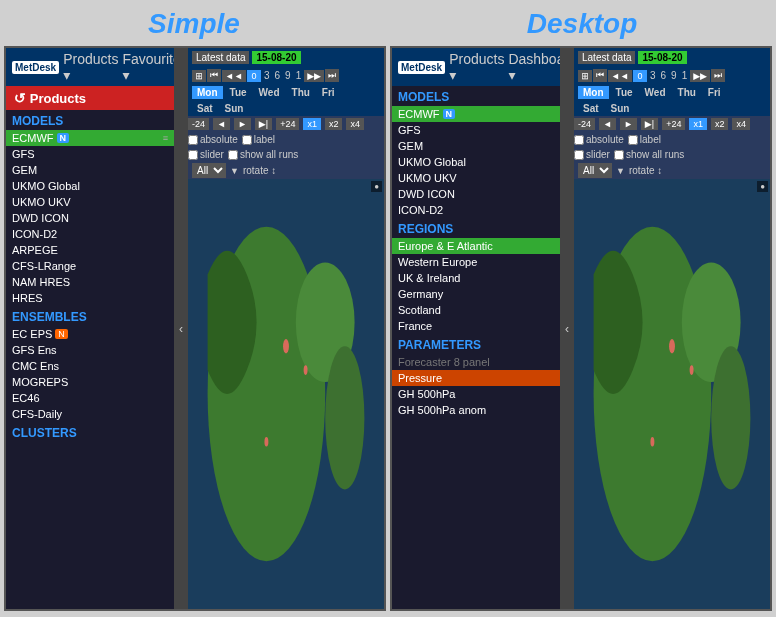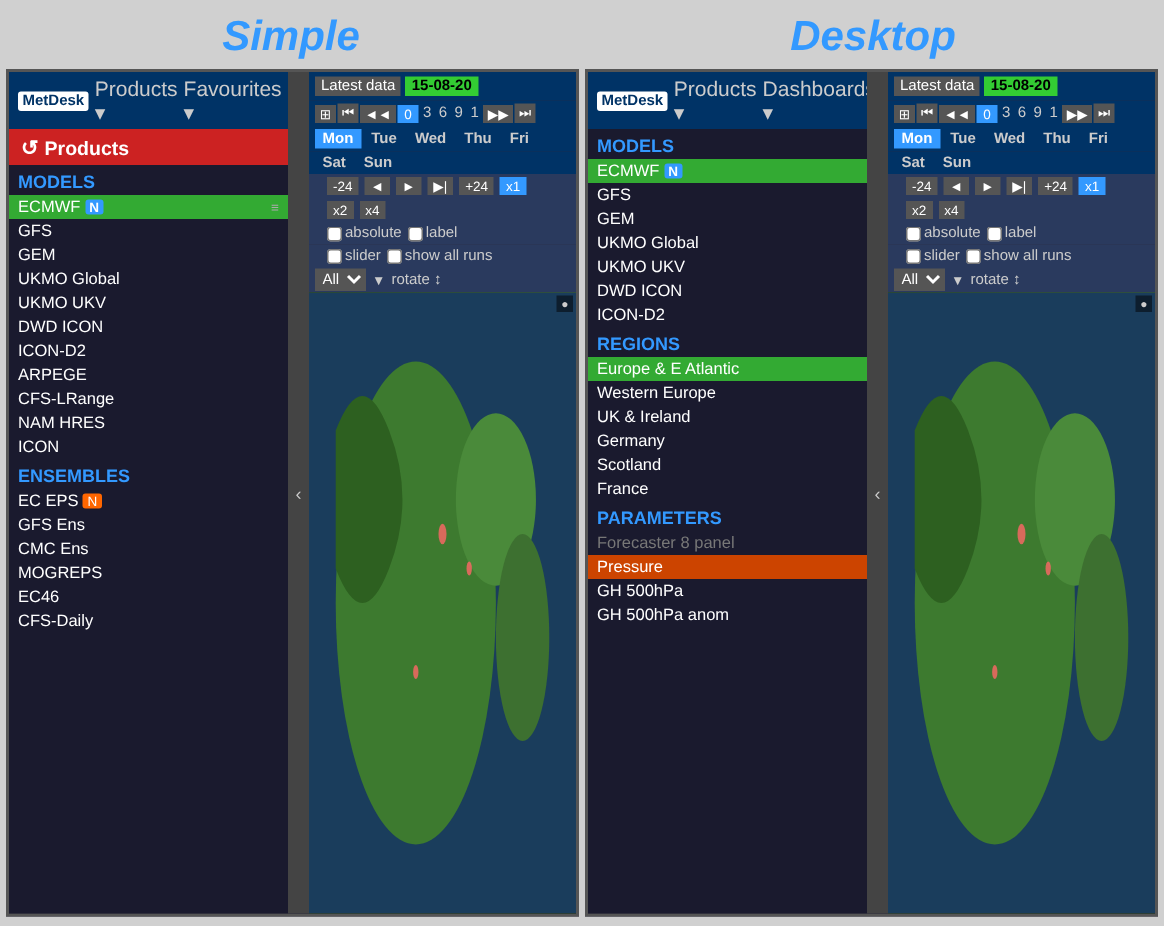--- a/index.html
+++ b/index.html
@@ -40,21 +40,21 @@
     .panel {
       display: flex;
       flex: 1;
       border: 2px solid #555;
       background: #1a1a2e;
       overflow: hidden;
     }
 
     
     .sidebar {
-      width: 186px;
+      width: 168px;
       background: #1a1a2e;
       color: #fff;
       display: flex;
       flex-direction: column;
       flex-shrink: 0;
     }
 
     .sidebar-header {
       background: #cc2222;
       color: #fff;
@@ -200,21 +200,21 @@
     }
     .day-btn.inactive {
       background: transparent;
       color: #ccc;
     }
 
     .controls-row {
       display: flex;
       align-items: center;
       gap: 4px;
-      padding: 2px 12px;
+      padding: 2px 0;
       background: #2a3a5e;
       flex-wrap: wrap;
     }
     .ctrl-btn {
       background: #555;
       color: #fff;
       border: none;
       font-size: 9px;
       padding: 1px 4px;
       cursor: pointer;
@@ -354,21 +354,21 @@
       <div class="sidebar-item">
           <span>ARPEGE</span>
         </div>
       <div class="sidebar-item">
           <span>CFS-LRange</span>
         </div>
       <div class="sidebar-item">
           <span>NAM HRES</span>
         </div>
       <div class="sidebar-item">
-          <span>ICON</span>
+          <span>HRES</span>
         </div>
 
       <div class="section-title">ENSEMBLES</div>
       <div class="sidebar-item">
         <span>EC EPS</span>
         <span class="badge-n2">N</span>
       </div>
       <div class="sidebar-item">
           <span>GFS Ens</span>
         </div>
@@ -378,20 +378,21 @@
       <div class="sidebar-item">
           <span>MOGREPS</span>
         </div>
       <div class="sidebar-item">
           <span>EC46</span>
         </div>
       <div class="sidebar-item">
           <span>CFS-Daily</span>
         </div>
 
+      <div class="section-title">CLUSTERS</div>
     </div>
 
     <div class="collapse-arrow">‹</div>
 
     <div class="content-area">
 
       <div class="toolbar">
         <span class="date-label">Latest data</span>
         <span class="date-value">15-08-20</span>
       </div>

